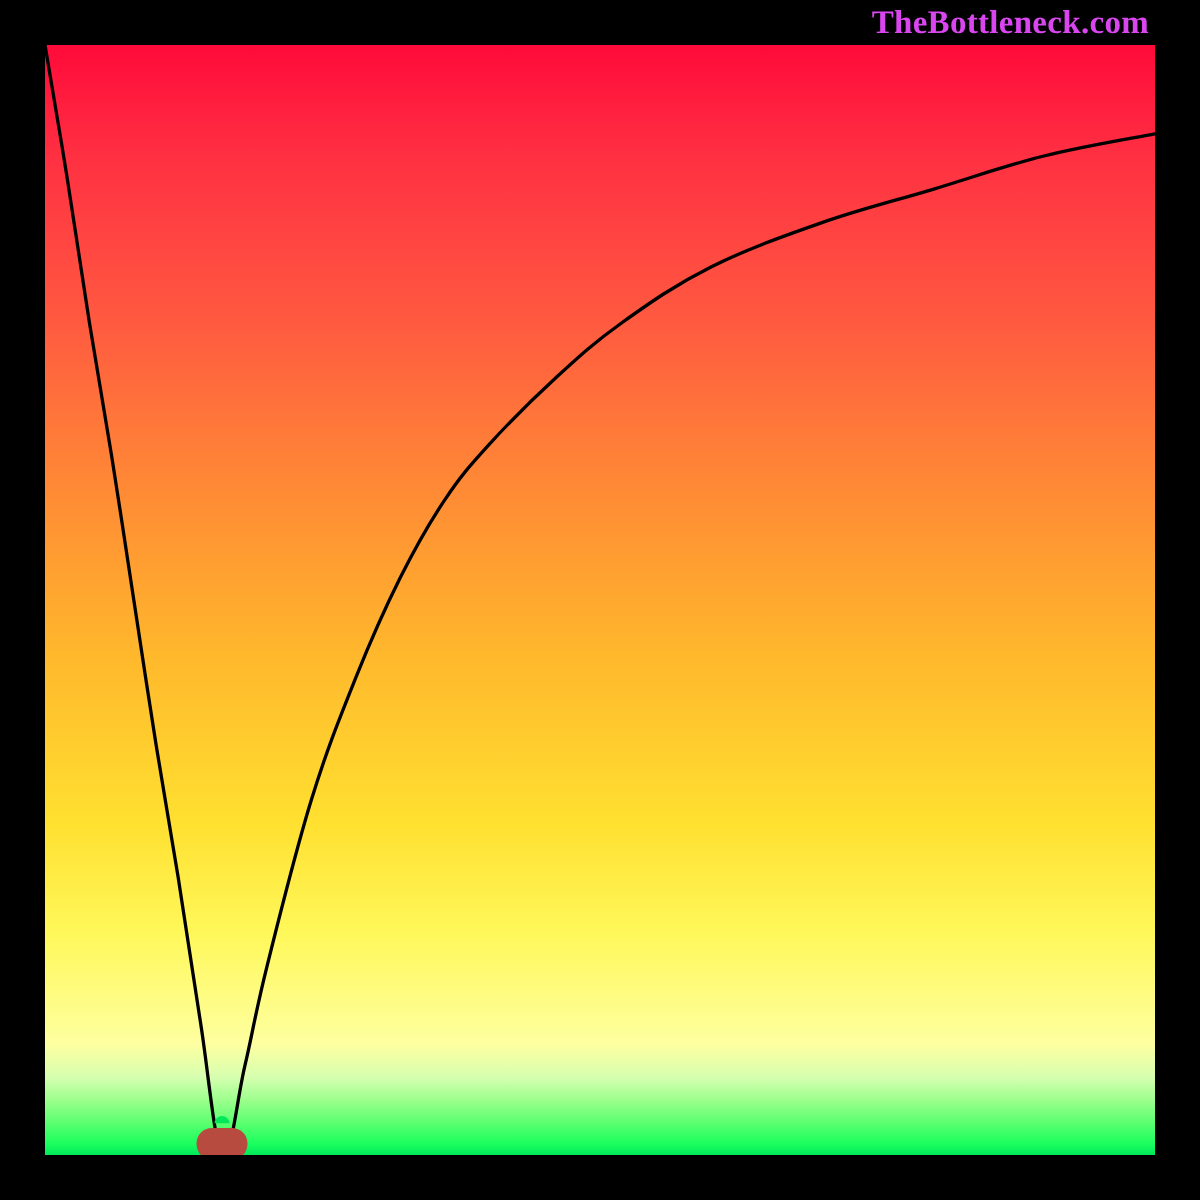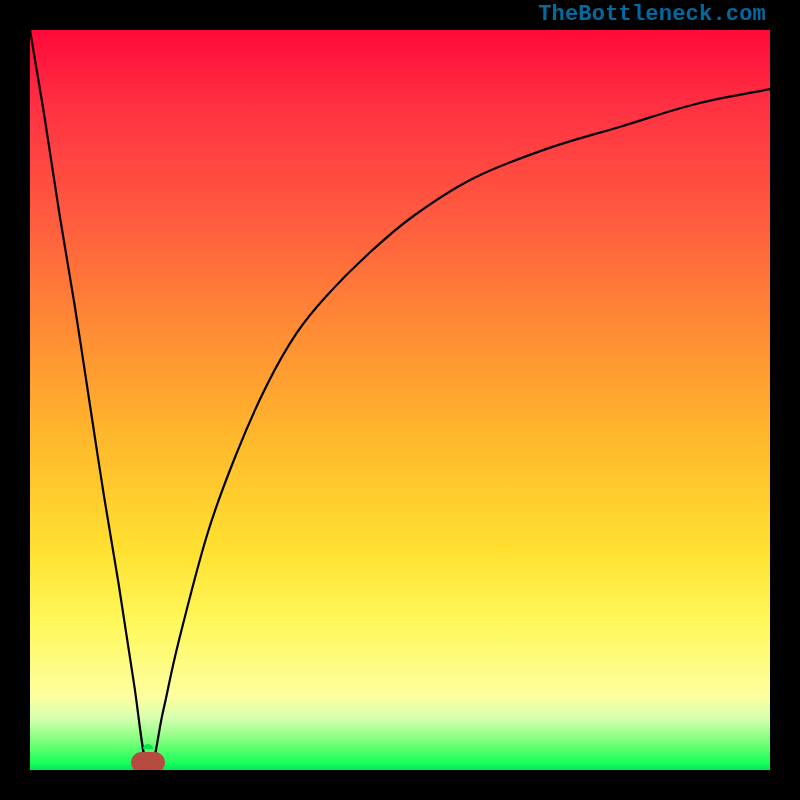--- a/index.html
+++ b/index.html
@@ -32,24 +32,24 @@
       #5eff70 97%,
       #1bff5e 99%,
       #00e85a 100%
     );
     overflow: hidden;
   }
   .watermark {
     position: absolute;
     top: 2px;
     right: 34px;
-    font-family: Liberation Mono, monospace;
+    font-family: Liberation Serif, serif;
     font-size: 22px;
     font-weight: bold;
-    color: #0369a1;
+    color: #d946ef;
     letter-spacing: 0.2px;
   }
   .curve-svg {
     position: absolute;
     left: 0; top: 0;
     width: 740px;
     height: 740px;
     overflow: visible;
   }
   .curve-svg path {

